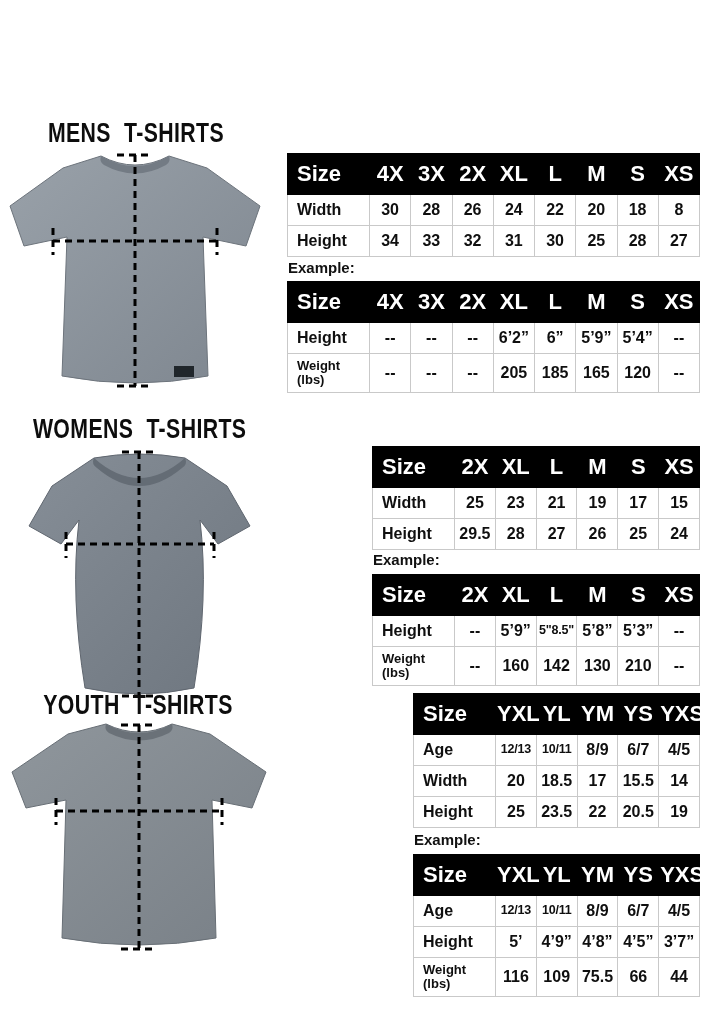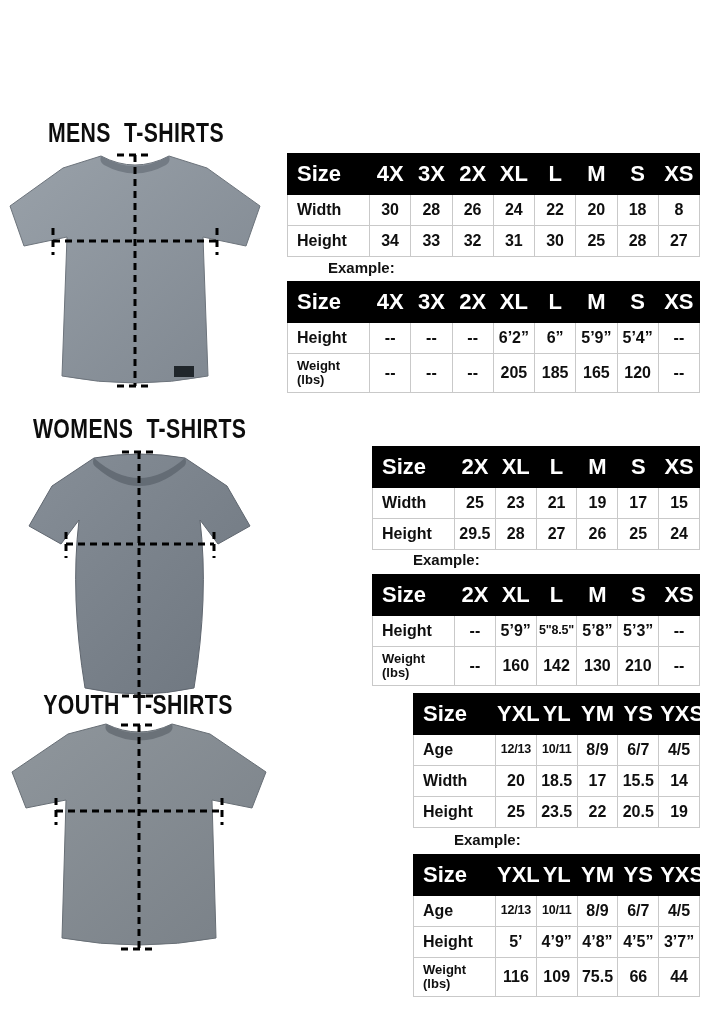--- a/index.html
+++ b/index.html
@@ -10,21 +10,21 @@
   .logo{position:absolute;left:16px;top:7px;}
   .brand{position:absolute;left:110px;top:-4px;color:#fff;font-weight:bold;font-size:66px;
          letter-spacing:-1px;transform:scaleX(.9);transform-origin:left top;white-space:nowrap;}
   .site{position:absolute;left:120px;top:68px;color:#fff;font-size:25px;font-weight:bold;
         letter-spacing:.5px;}
   
   .section{position:absolute;left:0;width:709px;}
   .sec-title{position:absolute;font-weight:bold;font-size:28px;letter-spacing:.5px;
              word-spacing:9px;white-space:nowrap;text-align:center;
              transform:scaleX(.76);transform-origin:center;color:#0d0d0d;}
-  .ex-label{position:absolute;font-weight:bold;font-size:15px;color:#111;margin-left:40px;}
+  .ex-label{position:absolute;font-weight:bold;font-size:15px;color:#111;}
   .tbl-wrap{position:absolute;}
   .shirt{position:absolute;}
   
   table.sizes{border-collapse:collapse;table-layout:fixed;width:100%;background:#fff;}
   table.sizes col.c-label{width:82px;}
   table.sizes th,table.sizes td{border:1px solid #c9c9c9;font-weight:bold;text-align:center;
       font-size:16px;color:#0f0f0f;padding:5px 1px;line-height:1.25;}
   table.sizes thead th{background:#000;color:#fff;border-color:#000;font-size:22px;padding:6px 1px;}
   table.sizes thead th:first-child,table.sizes tbody th{text-align:left;padding-left:9px;}
   table.sizes td.sm{font-size:12.5px;letter-spacing:-.2px;}

